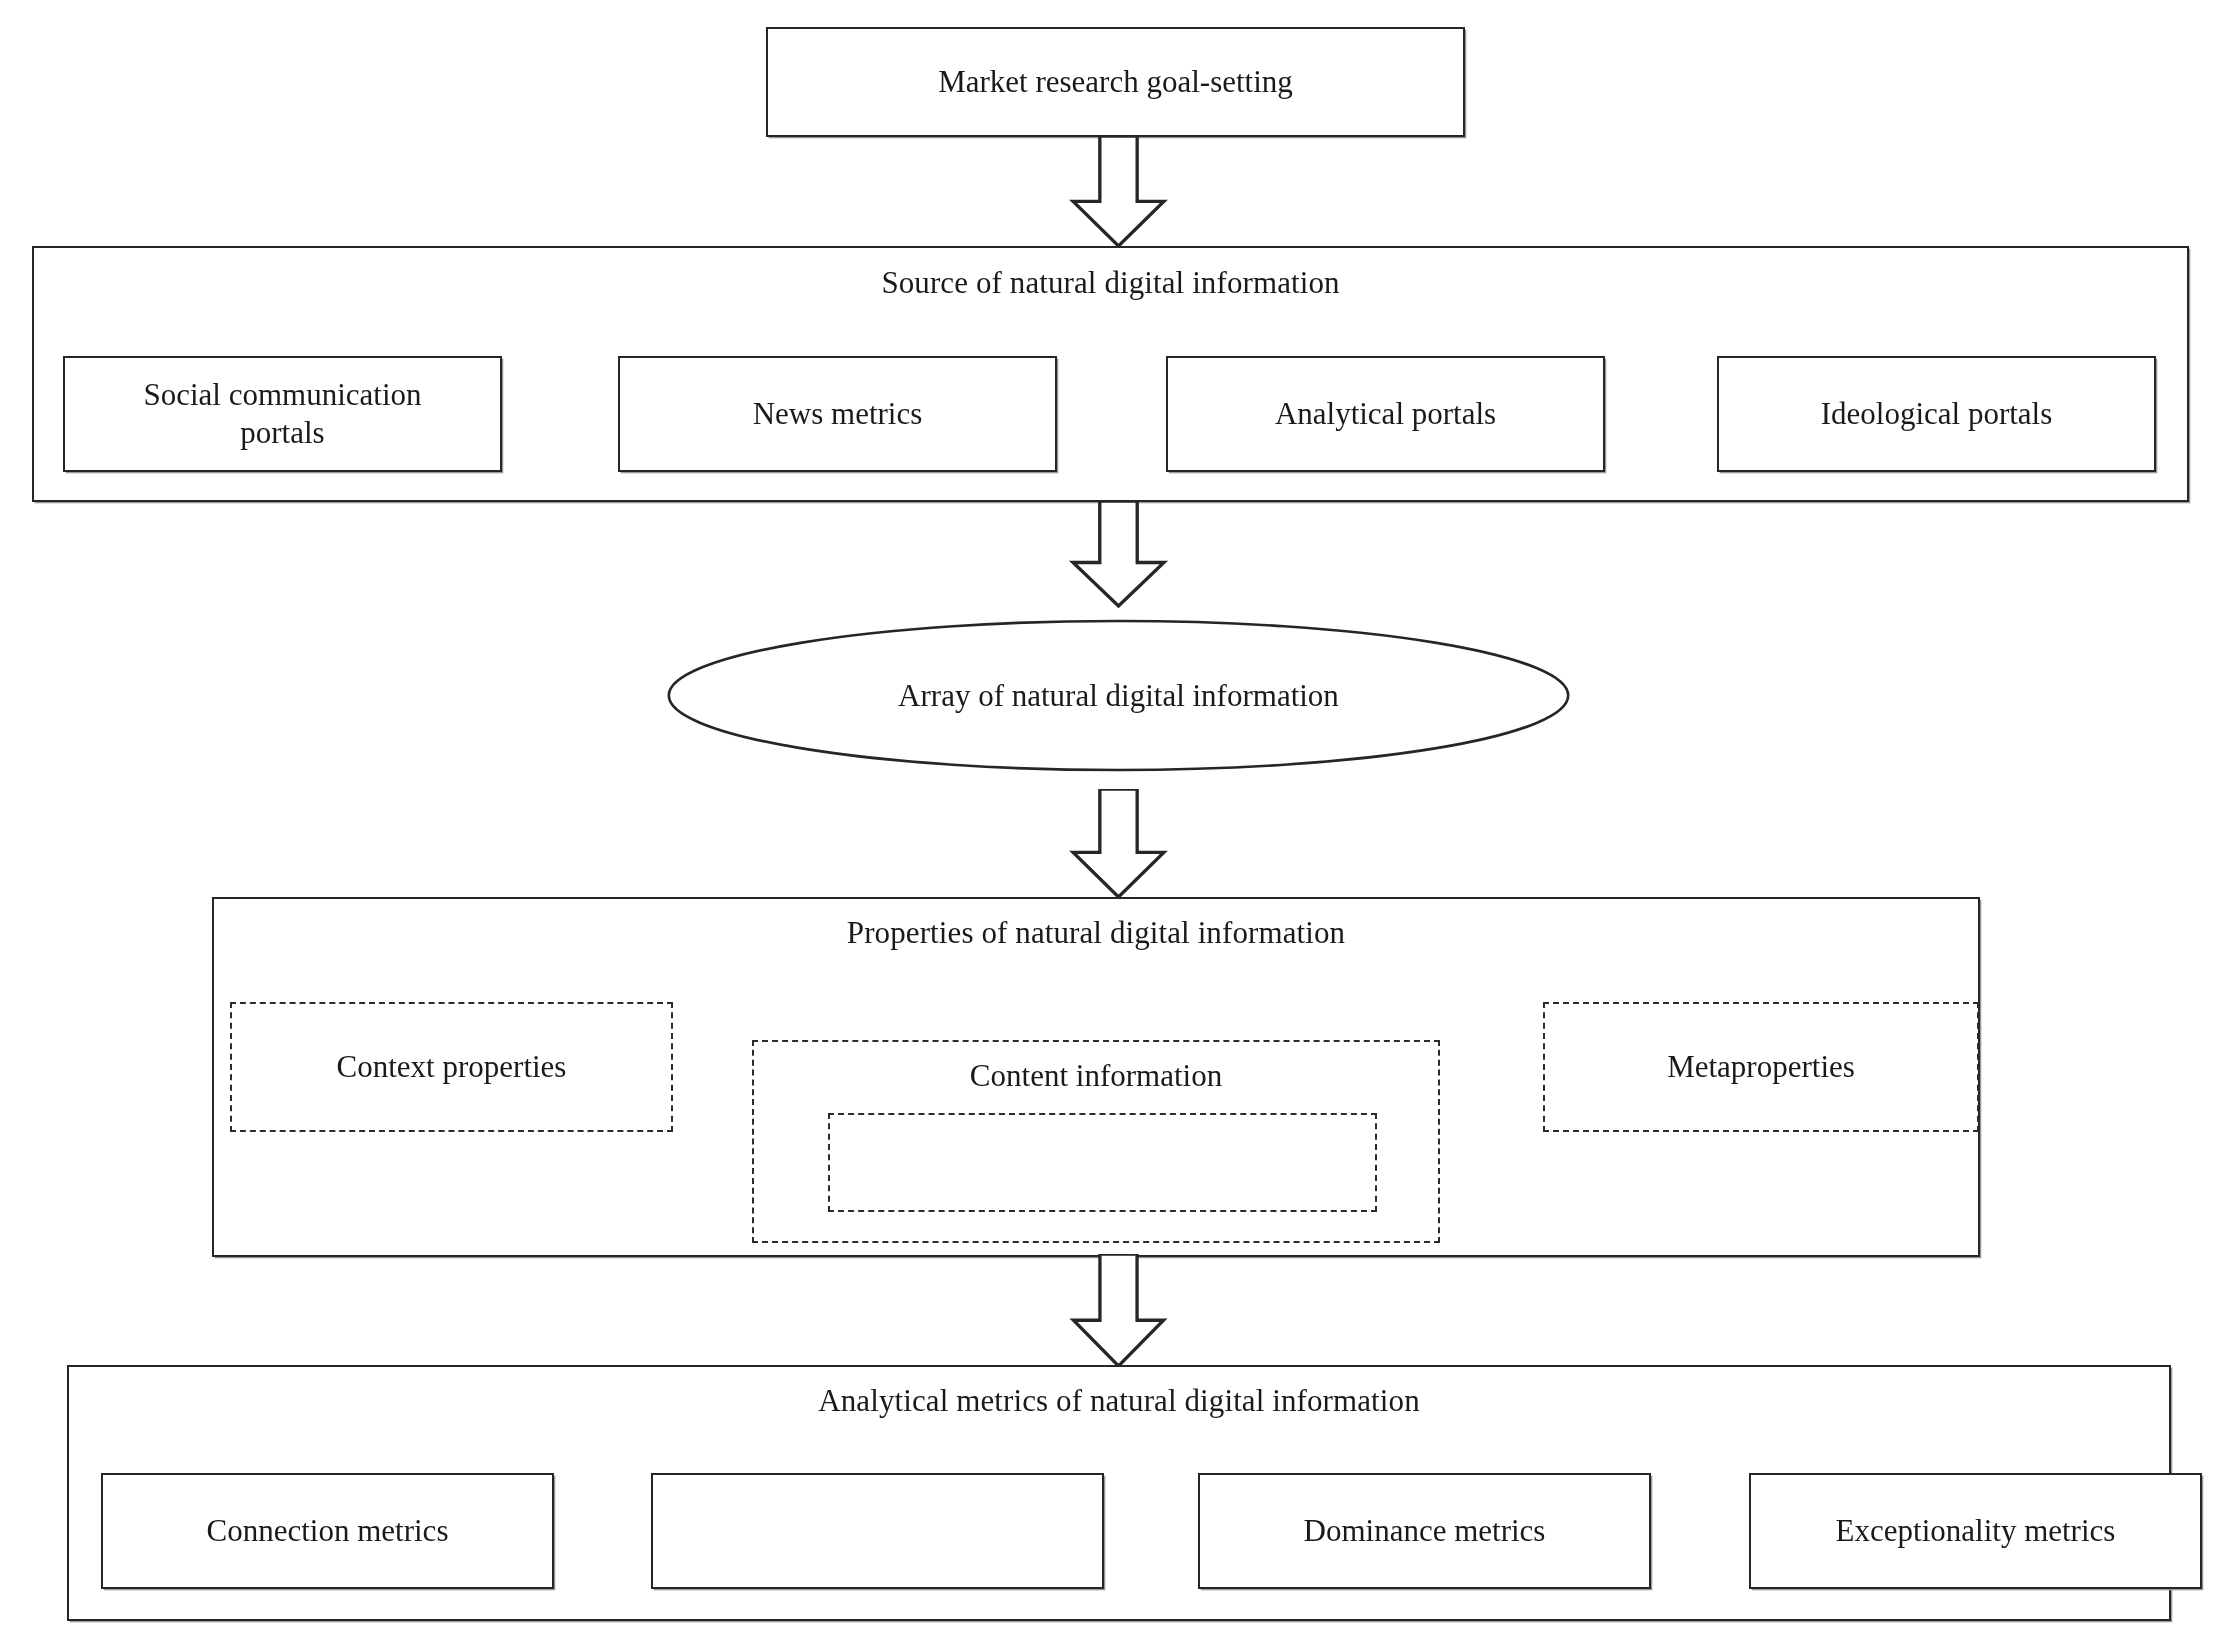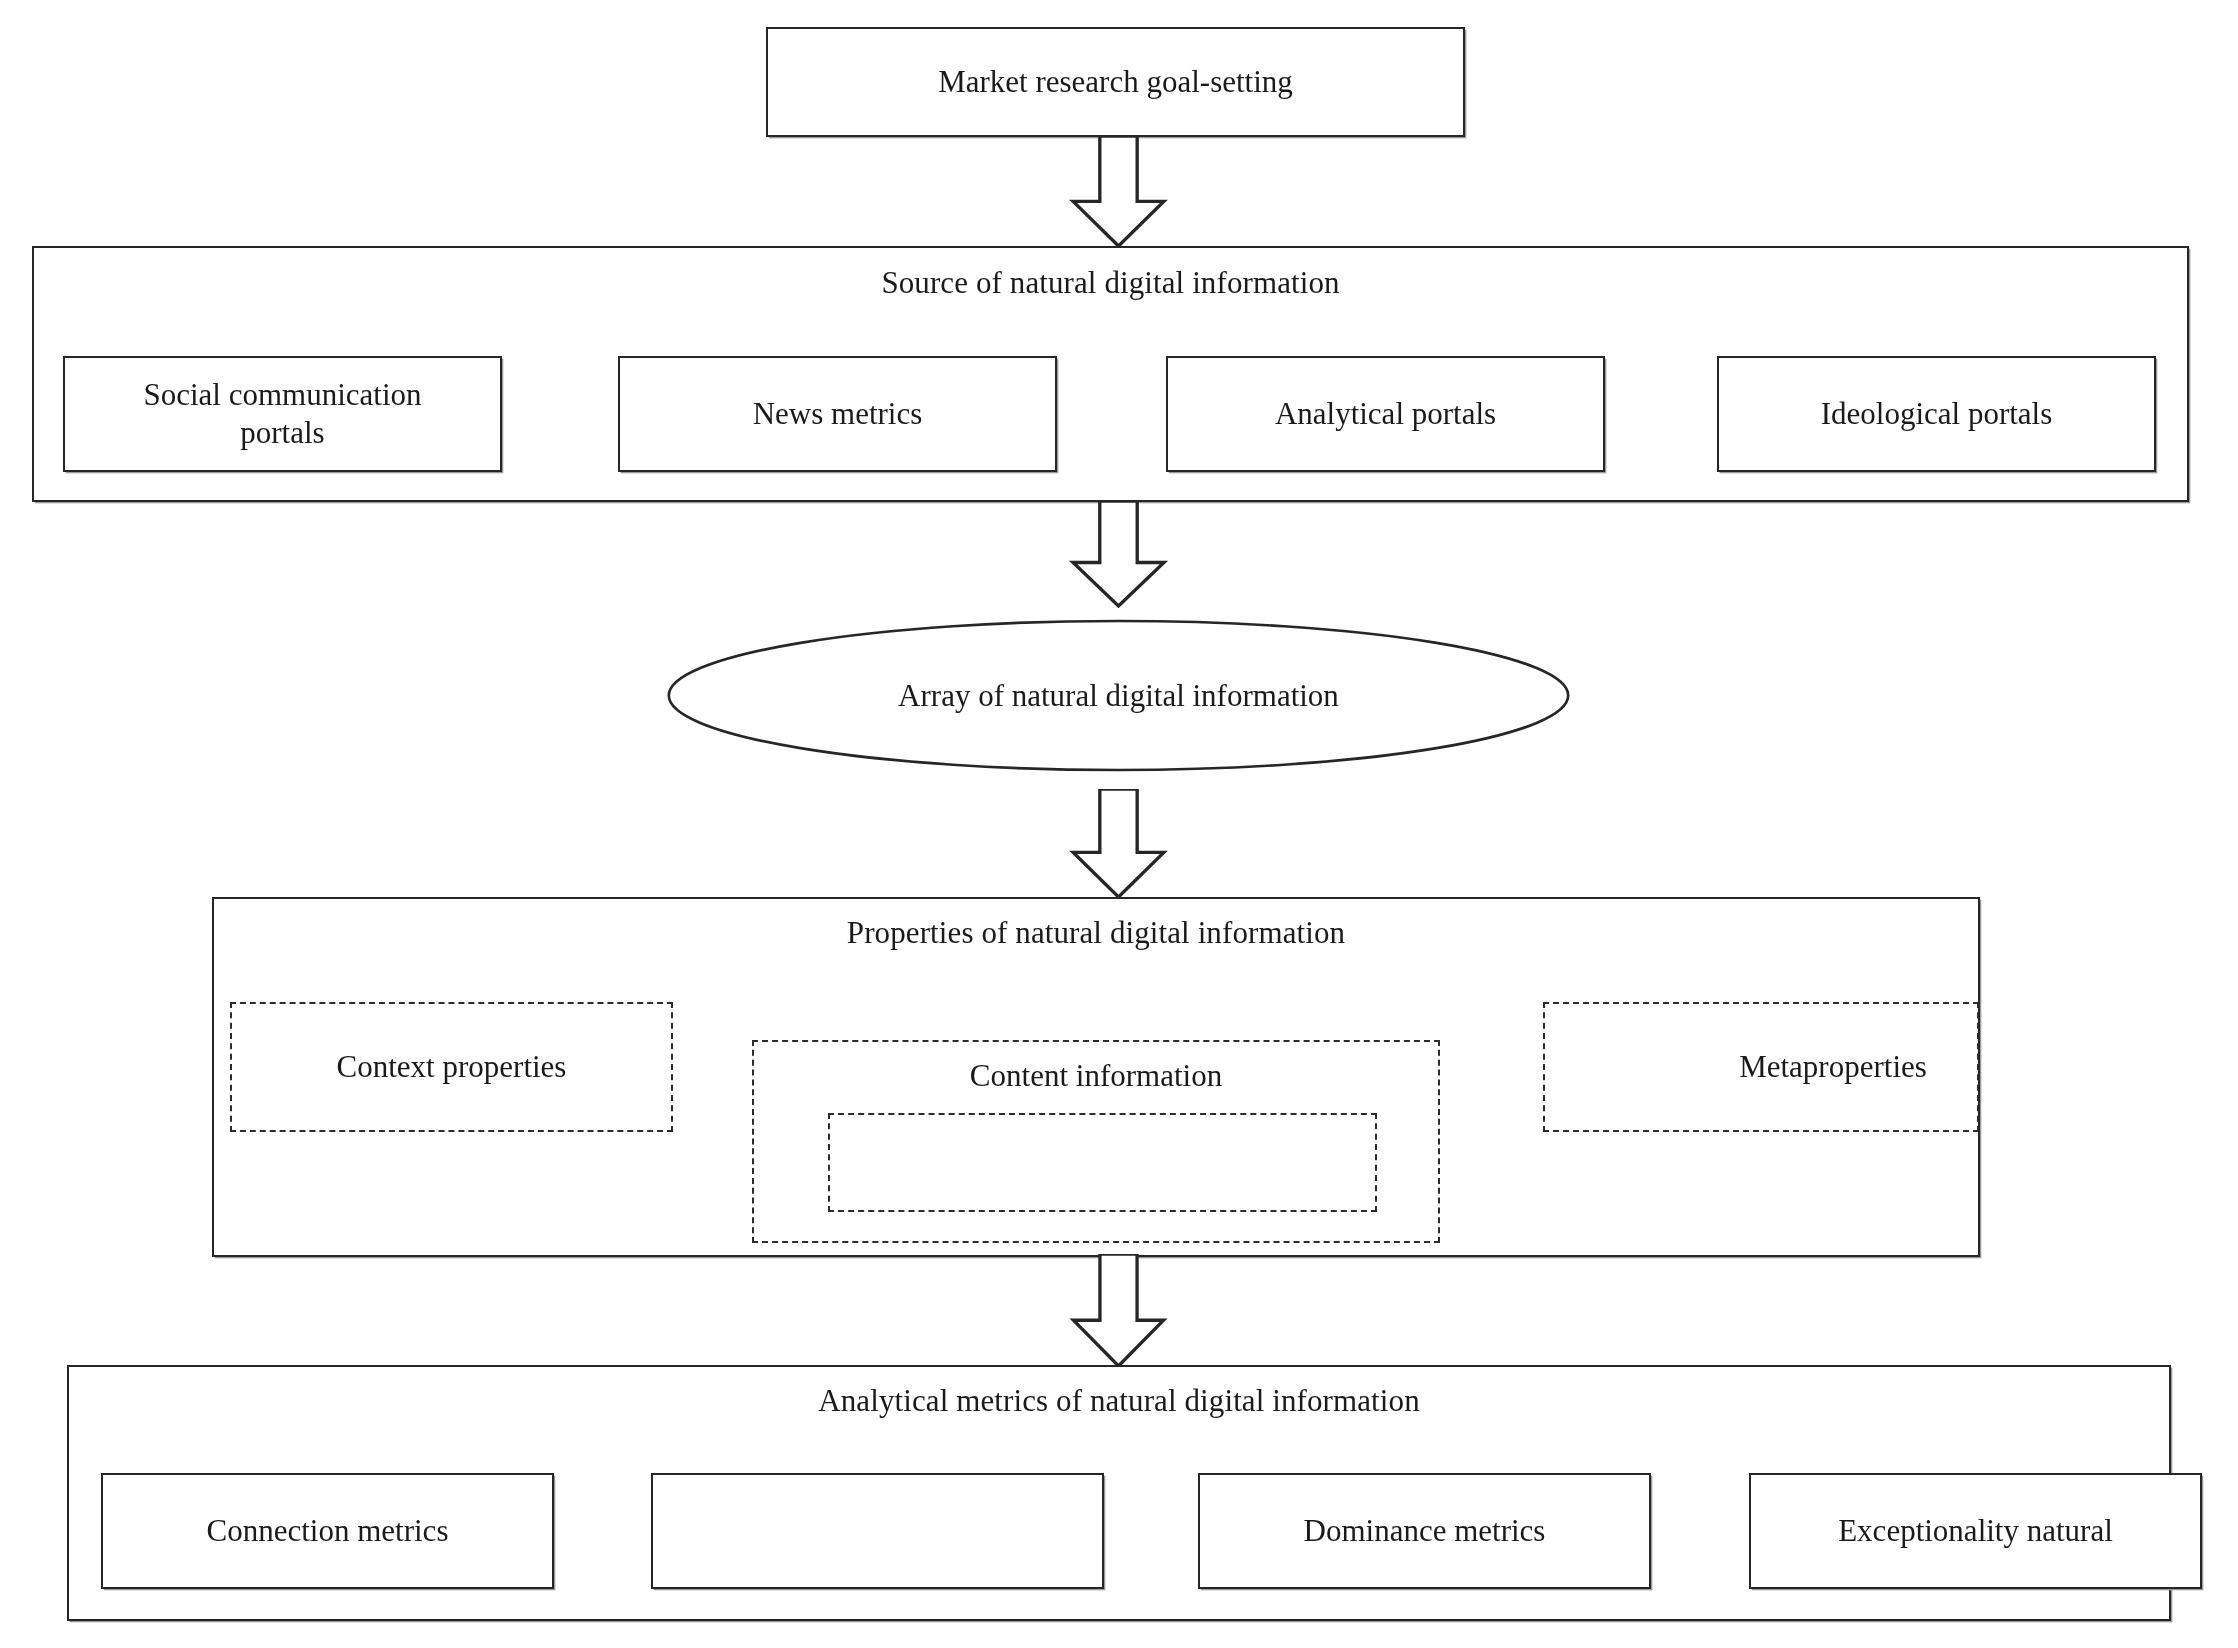--- a/index.html
+++ b/index.html
@@ -141,36 +141,36 @@
 
   <div class="dashed" style="left:230px; top:1002px; width:443px; height:130px;"></div>
   <div class="ctr leaf-label" style="left:230px; top:1002px; width:443px; height:130px;">Context properties</div>
 
   <div class="dashed" style="left:752px; top:1040px; width:688px; height:203px;"></div>
   <div class="ctr leaf-label" style="left:752px; top:1040px; width:688px; height:72px;">Content information</div>
 
   <div class="dashed" style="left:828px; top:1113px; width:549px; height:99px;"></div>
 
   <div class="dashed" style="left:1543px; top:1002px; width:436px; height:130px;"></div>
-  <div class="ctr leaf-label" style="left:1615px; top:1002px; width:436px; height:130px;">Metaproperties</div>
+  <div class="ctr leaf-label" style="left:1543px; top:1002px; width:436px; height:130px;">Metaproperties</div>
 
   <div class="arrow" style="left:1065px; top:1254px; width:107px; height:114px;">
     <svg width="107" height="114" viewBox="0 0 160 172">
       <polygon points="52,0 108,0 108,100 148,100 80,169 12,100 52,100" fill="#ffffff" stroke="#262626" stroke-width="5"></polygon>
     </svg>
   </div>
 
   <div class="box container-box" style="left:67px; top:1365px; width:2104px; height:256px;"></div>
   <div class="section-title" style="left:67px; top:1383px; width:2104px;">Analytical metrics of natural digital information</div>
 
   <div class="box" style="left:101px; top:1473px; width:453px; height:116px;"></div>
   <div class="ctr leaf-label" style="left:101px; top:1473px; width:453px; height:116px;">Connection metrics</div>
 
   <div class="box" style="left:651px; top:1473px; width:453px; height:116px;"></div>
 
   <div class="box" style="left:1198px; top:1473px; width:453px; height:116px;"></div>
   <div class="ctr leaf-label" style="left:1198px; top:1473px; width:453px; height:116px;">Dominance metrics</div>
 
   <div class="box" style="left:1749px; top:1473px; width:453px; height:116px;"></div>
-  <div class="ctr leaf-label" style="left:1749px; top:1473px; width:453px; height:116px;">Exceptionality natural</div>
+  <div class="ctr leaf-label" style="left:1749px; top:1473px; width:453px; height:116px;">Exceptionality metrics</div>
 
 </div>
 
 
 </body></html>

